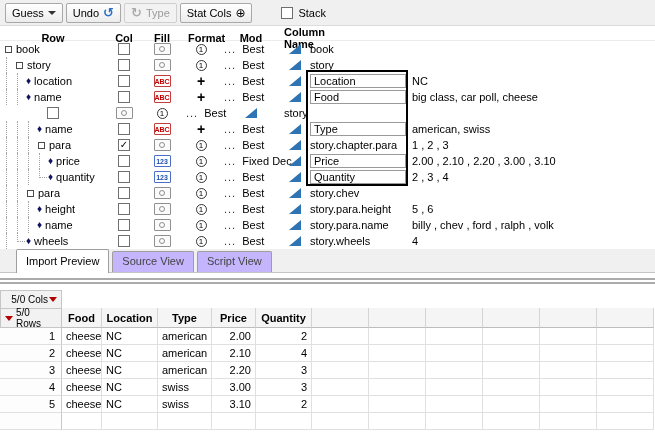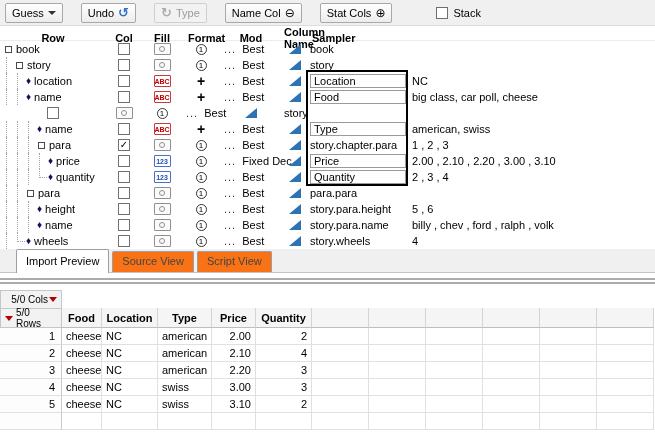--- a/index.html
+++ b/index.html
@@ -1,21 +1,21 @@
 <!DOCTYPE html>
 <html><head>
 <meta charset="utf-8">
 <style>
   html,body{margin:0;padding:0}
   body{width:655px;height:434px;overflow:hidden;background:#fff;color:#000;
        font-family:"Liberation Sans","DejaVu Sans",sans-serif;font-size:11px}
 
   
   .toolbar{height:26px;background:#f0f0f0;border-bottom:1px solid #dcdcdc;
-           display:flex;align-items:center;gap:18px;padding:0 5px;box-sizing:border-box}
+           display:flex;align-items:center;gap:3px;padding:0 5px;box-sizing:border-box}
   .tb{display:inline-flex;align-items:center;gap:4px;height:20px;padding:0 6px;
       background:linear-gradient(#ffffff,#ececec);border:1px solid #a8a8a8;border-radius:2px;
       font-family:inherit;font-size:11px;cursor:default;color:#000}
   .tb.disabled{color:#9b9b9b;background:#f2f2f2;border-color:#cfcfcf}
   .caret{width:0;height:0;border-left:4px solid transparent;border-right:4px solid transparent;border-top:4px solid #333}
   .undo-glyph{color:#2a6fc9;font-weight:bold;font-size:13px;line-height:1}
   .redo-glyph{color:#ababab;font-weight:bold;font-size:13px;line-height:1}
   .circ-glyph{font-size:12px;line-height:1}
   .stack-wrap{display:inline-flex;align-items:center;gap:5px;margin-left:26px}
   .cbox{width:12px;height:12px;border:1px solid #6e6e6e;background:#fff;display:inline-block;box-sizing:border-box}
@@ -53,21 +53,21 @@
   .tri{width:12px;height:10px;background:#2e74b5;clip-path:polygon(0 100%,100% 0,100% 100%)}
   .c-name{padding:0 2px;height:16px;display:flex;align-items:center;overflow:hidden;white-space:nowrap}
   .namebox{border:1px solid #9a9a9a;background:#fff;height:14px;line-height:12px;padding:0 3px;box-sizing:border-box;flex:1;overflow:hidden}
   .c-sampler{padding-left:4px;white-space:nowrap;overflow:hidden}
   .sel-rect{position:absolute;left:306px;top:44px;width:102px;height:116px;border:2px solid #000;
             pointer-events:none;box-sizing:border-box;z-index:5}
 
   
   .tabs{height:24px;background:#f0f0f0;border-bottom:1px solid #c4c4c4;display:flex;align-items:flex-end;
         padding-left:16px;box-sizing:border-box}
-  .tab{height:20px;line-height:19px;padding:0 9px;border:1px solid #9e9e9e;border-bottom:none;background:#f97316;
+  .tab{height:20px;line-height:19px;padding:0 9px;border:1px solid #9e9e9e;border-bottom:none;background:#c4b5fd;
        margin-right:3px;border-radius:2px 2px 0 0;color:#444;cursor:default}
   .tab.active{background:#fff;height:23px;line-height:22px;margin-bottom:-1px;color:#000}
 
   .splitter{margin-top:5px;height:2px;border-top:2px solid #ababab;border-bottom:2px solid #ababab;background:#fff}
 
   
   .grid{margin-top:6px;display:grid;grid-template-columns:62px 40px 56px 54px 44px 56px repeat(6,57px)}
   .corner-top{height:18px;background:#f2f2f2;border:1px solid #c6c6c6;border-bottom:none;display:flex;align-items:center;
               justify-content:flex-end;gap:1px;padding:0 4px;box-sizing:border-box;font-size:10px}
   .corner-bottom{height:20px;background:#f2f2f2;border:1px solid #c6c6c6;display:flex;align-items:center;gap:3px;
@@ -94,42 +94,37 @@
     </button>
     <button class="tb">
       <span>Undo</span>
       <span class="undo-glyph">↺</span>
     </button>
     <button class="tb disabled">
       <span class="redo-glyph">↻</span>
       <span>Type</span>
     </button>
     <button class="tb">
-      <span>Name Col</span>
-      <span class="circ-glyph">⊖</span>
-    </button>
-    <button class="tb">
       <span>Stat Cols</span>
       <span class="circ-glyph">⊕</span>
     </button>
     <span class="stack-wrap">
       <span class="cbox"></span>
       <span>Stack</span>
     </span>
   </div>
 
   <div class="tree">
     <div class="trow thead">
       <div class="h-row">Row</div>
       <div class="h-col">Col</div>
       <div class="h-fill">Fill</div>
       <div class="h-format">Format</div>
       <div class="h-mod">Mod</div>
       <div class="h-name">Column Name</div>
-      <div class="h-sampler">Sampler</div>
     </div>
     <div id="tree-body">
         <div class="trow">
           <div class="c-node">
             <div class="sq"></div>
             <div>book</div>
           </div>
           <div class="c-row">
             <div class="cb"></div>
           </div>
@@ -401,21 +396,21 @@
             <div class="fill1">1</div>
           </div>
           <div class="c-format">
             <div class="dots">...</div>
             <div>Best</div>
           </div>
           <div class="c-mod">
             <div class="tri"></div>
           </div>
           <div class="c-name">
-            <div>para.para</div>
+            <div>story.chev</div>
           </div>
           <div class="c-sampler"></div>
         </div>
         <div class="trow">
           <div class="c-node">
             <div class="guide"></div>
             <div class="guide"></div>
             <div class="guide"></div>
             <div class="dia">♦</div>
             <div>height</div>

